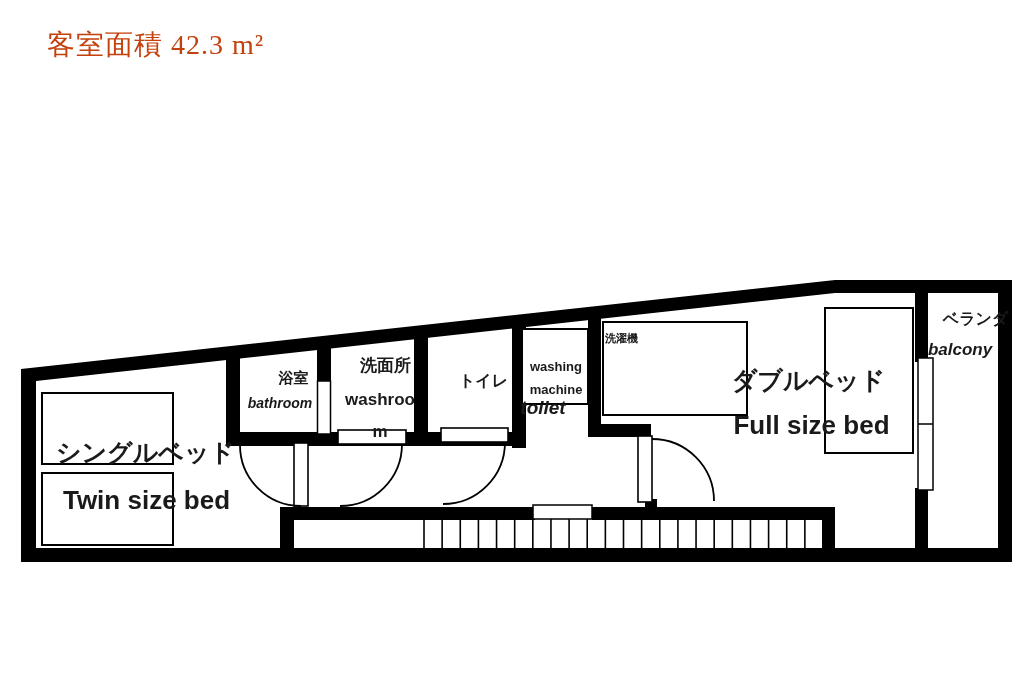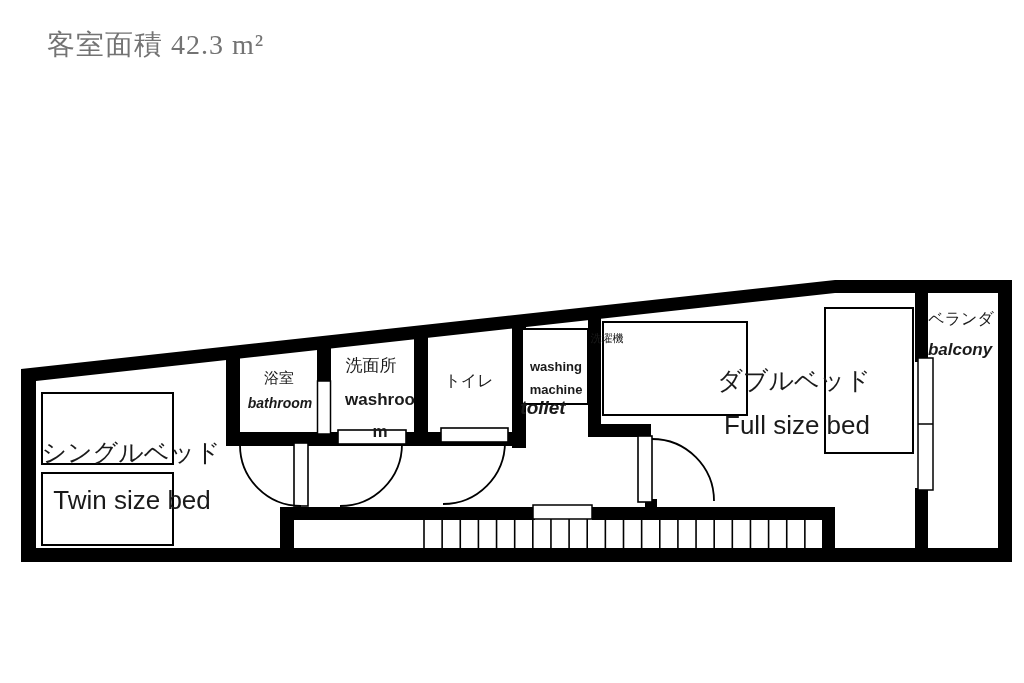--- a/index.html
+++ b/index.html
@@ -13,32 +13,32 @@
     width:1024px;height:683px;
     background:var(--floor);
     overflow:hidden;
     font-family:"Liberation Sans","DejaVu Sans",sans-serif;
     color:var(--text);
   }
   .plan-svg{position:absolute;left:0;top:0;width:1024px;height:683px;}
   .title{
     position:absolute;left:47px;top:26px;
     font-family:"Liberation Serif","DejaVu Serif",serif;
-    font-size:28px;font-weight:400;letter-spacing:1px;color:#737373;
+    font-size:28px;font-weight:400;letter-spacing:1px;color:#c2410c;
     white-space:nowrap;
   }
   .lbl{
     position:absolute;
     transform:translateX(-50%);
     text-align:center;
     white-space:nowrap;
     line-height:1.15;
     color:var(--text);
   }
-  .lbl.jp{font-weight:400;}
+  .lbl.jp{font-weight:700;padding-left:29px;}
   .lbl.en{font-weight:600;font-style:italic;}
   .lbl.wrap{white-space:normal;word-break:break-all;transform:none;}
   
   .bath-jp{left:279px;top:369px;font-size:15px;}
   .bath-en{left:280px;top:395px;font-size:14px;}
   .wash-jp{left:371px;top:356px;font-size:17px;}
   .wash-en{left:334px;top:384px;width:78px;font-size:17px;line-height:32px;font-weight:600;text-align:center;margin-left:7px;}
   .toilet-jp{left:469px;top:372px;font-size:16px;}
   .toilet-en{left:496px;top:397px;font-size:19px;margin-left:47px;}
   .wm-jp{left:584px;top:332px;font-size:11px;margin-left:23px;}

